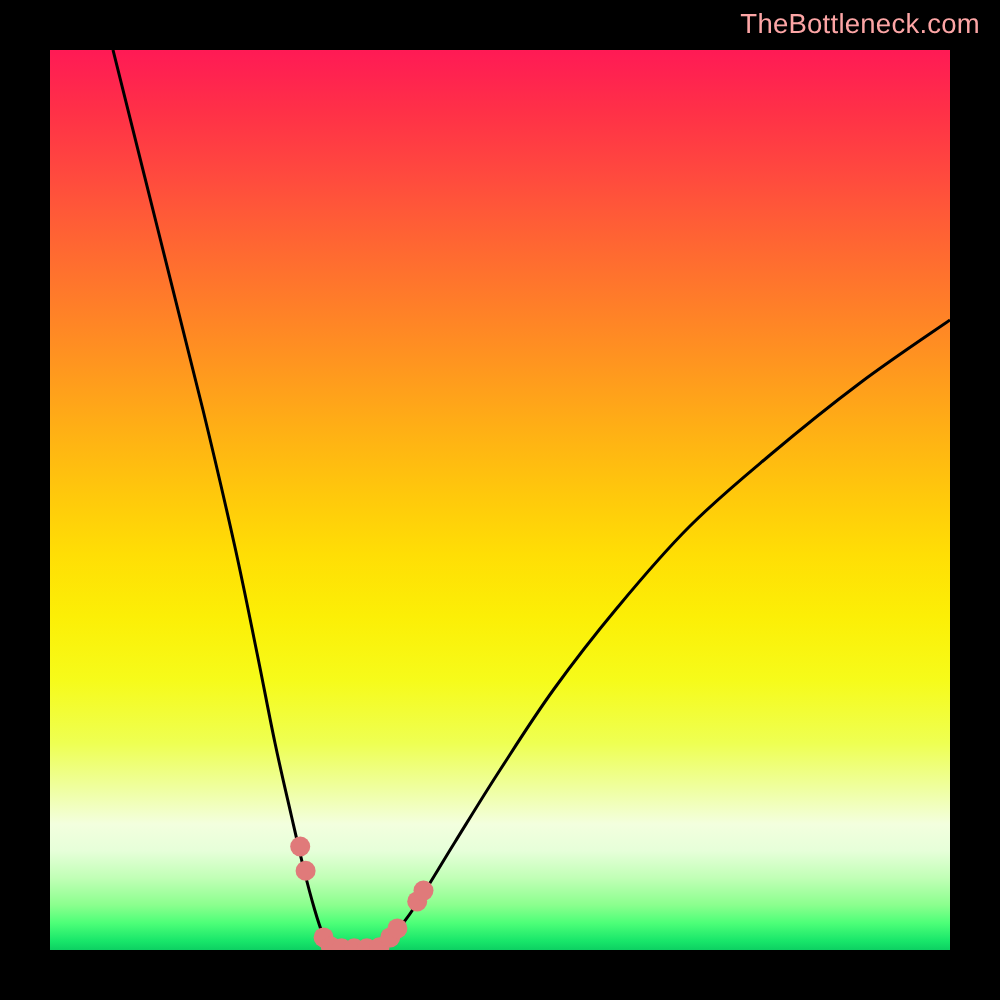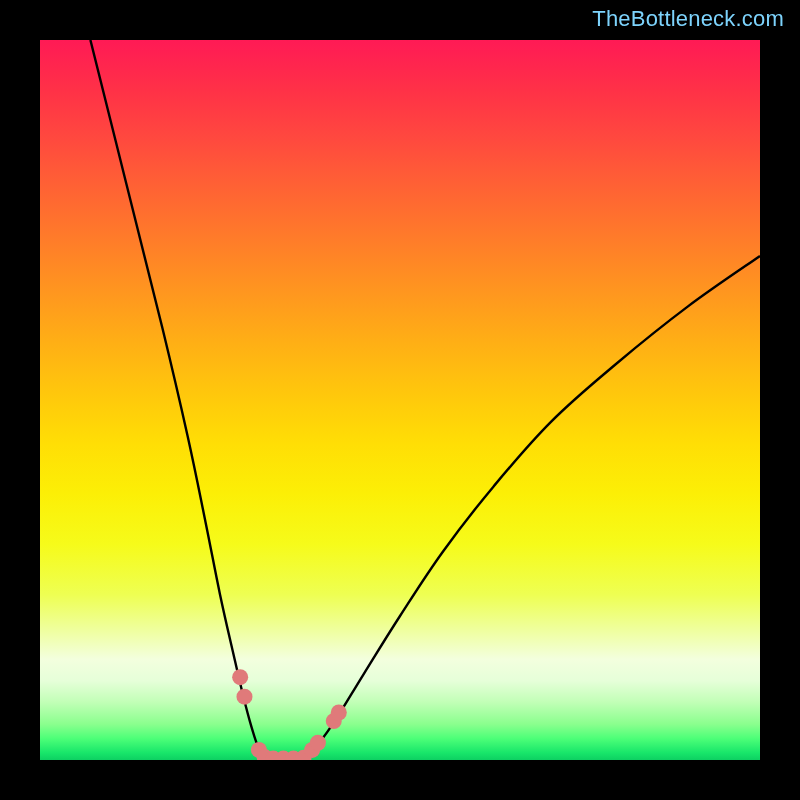--- a/index.html
+++ b/index.html
@@ -46,21 +46,21 @@
       #8bff8e 95%,
       #4dff78 97%,
       #18e66a 99%,
       #0dd062 100%
     );
   }
   .watermark {
     position: absolute;
     top: 6px;
     right: 16px;
-    color: #7dd3fc;
+    color: #fca5a5;
     font-size: 22px;
     letter-spacing: 0.2px;
     user-select: none;
     margin-left: 16px;
   }
   svg {
     position: absolute;
     left: 0;
     top: 0;
   }

